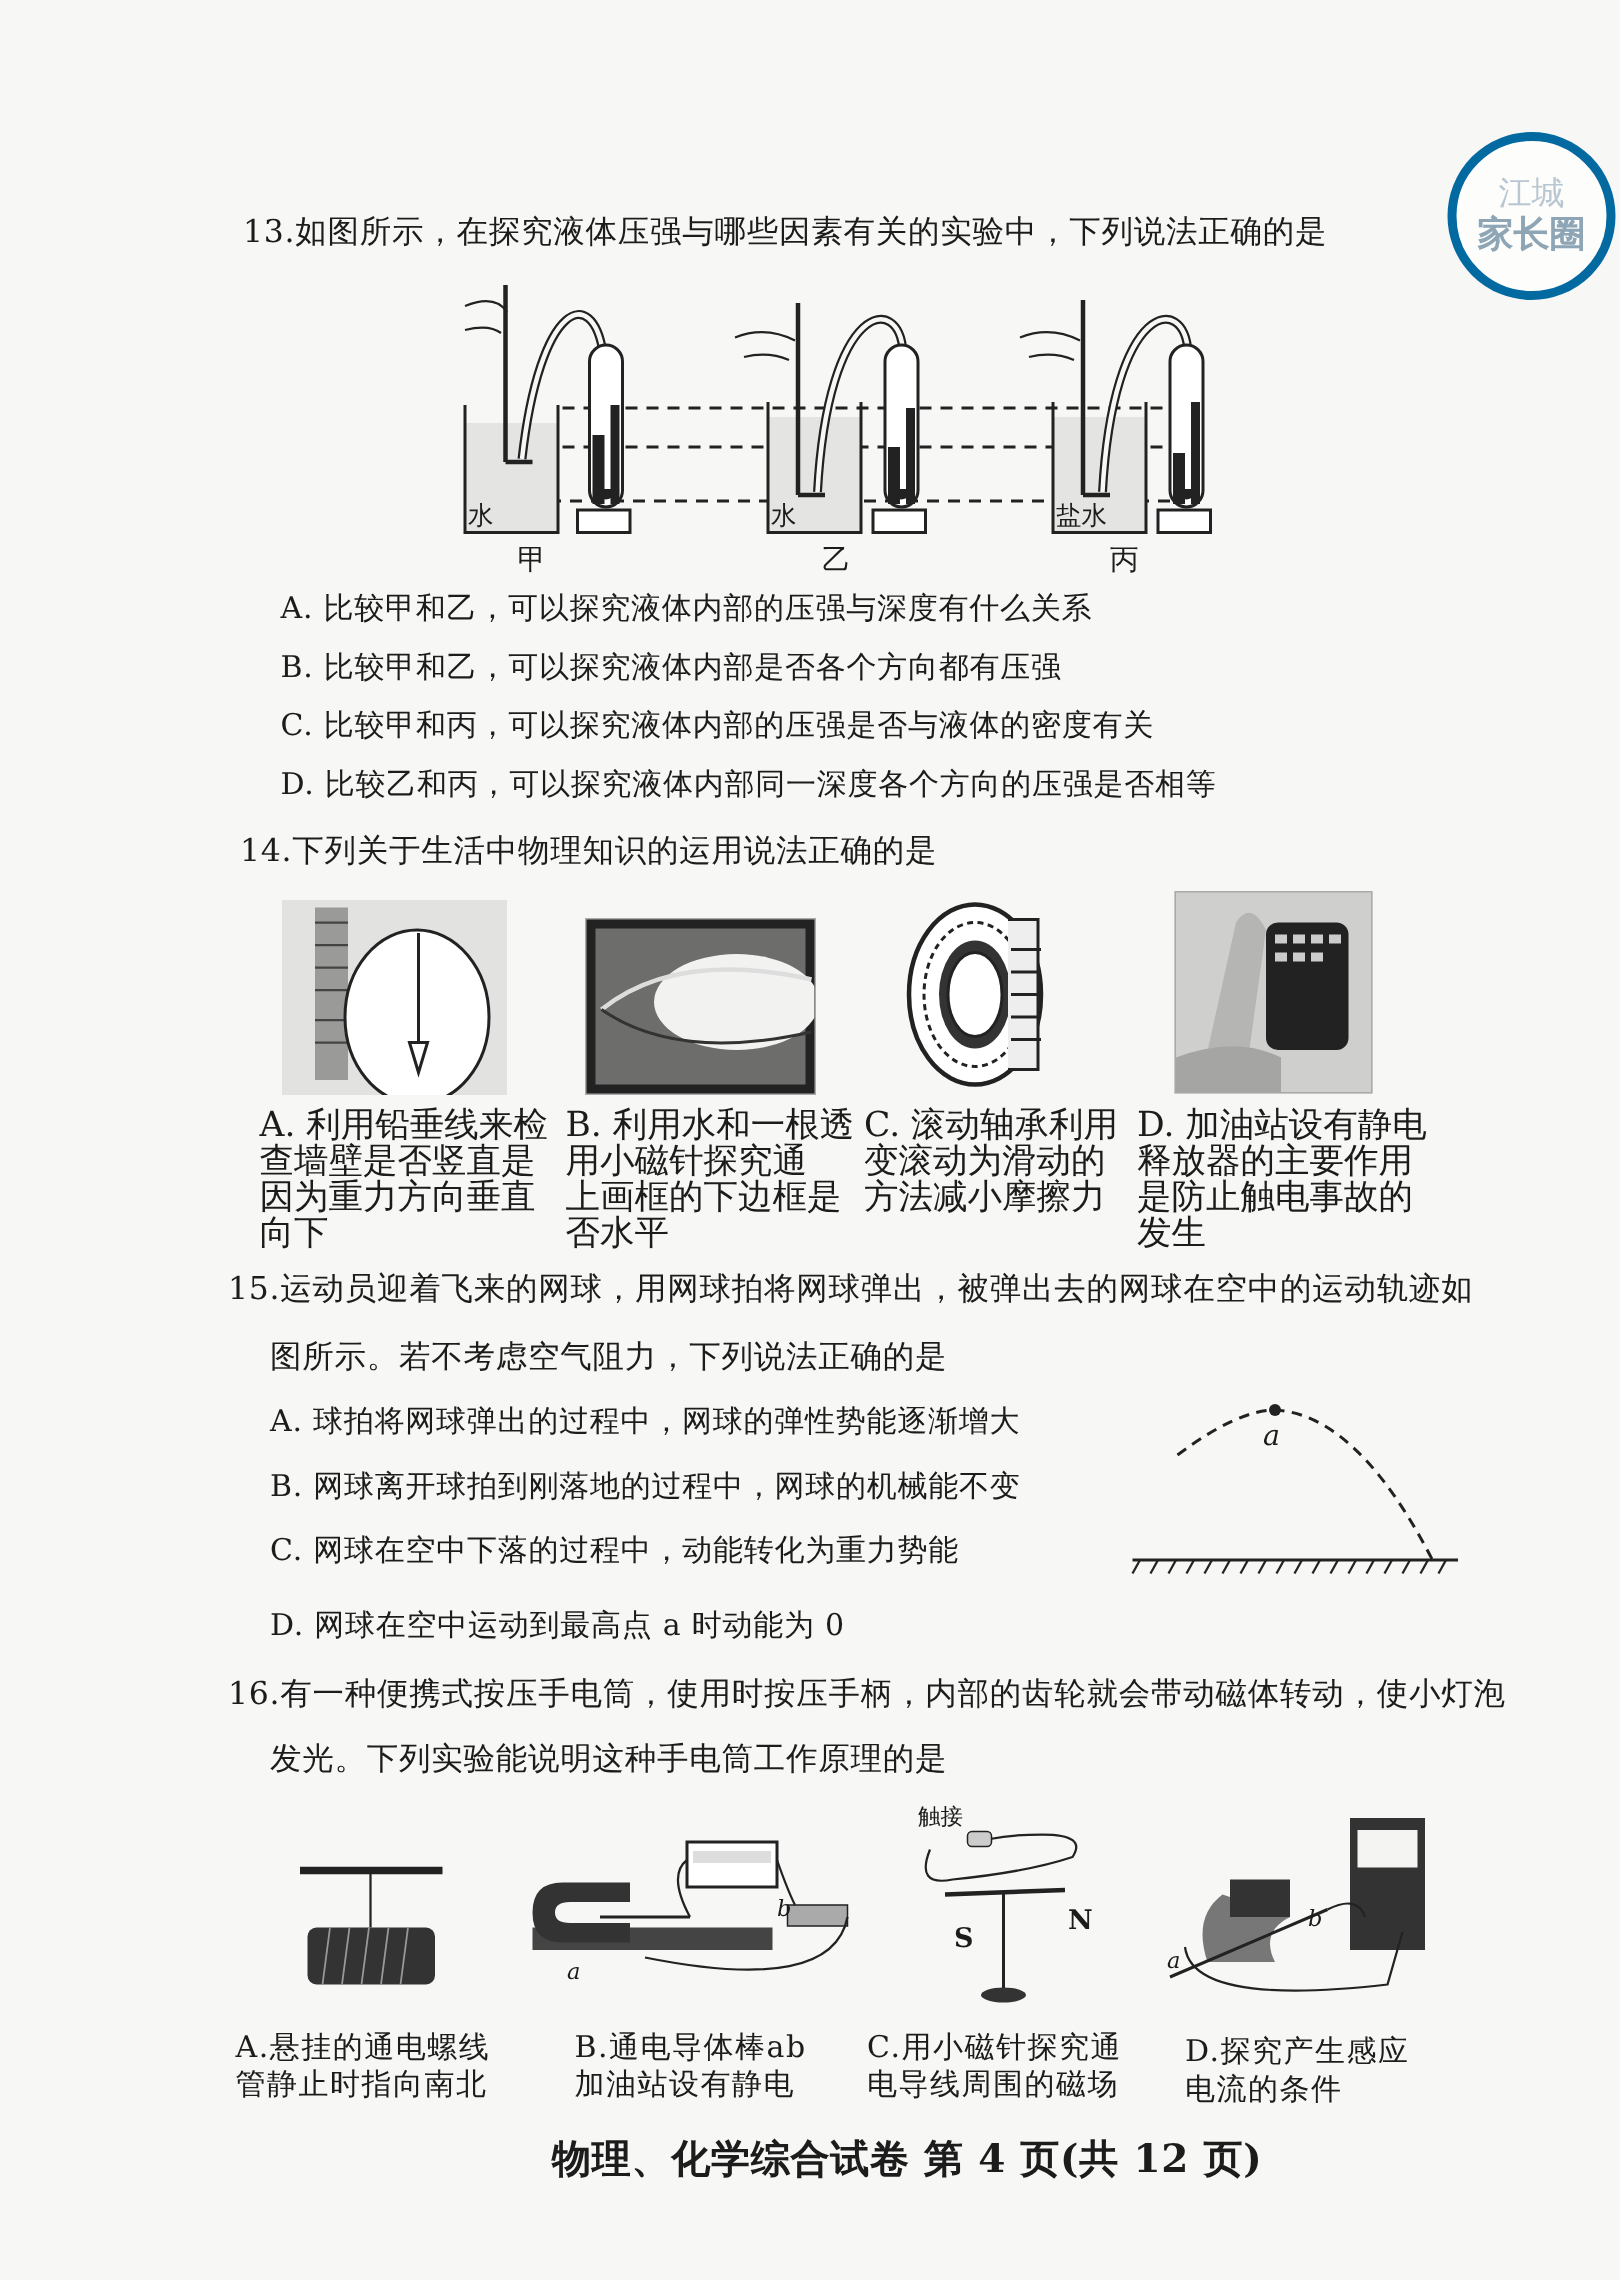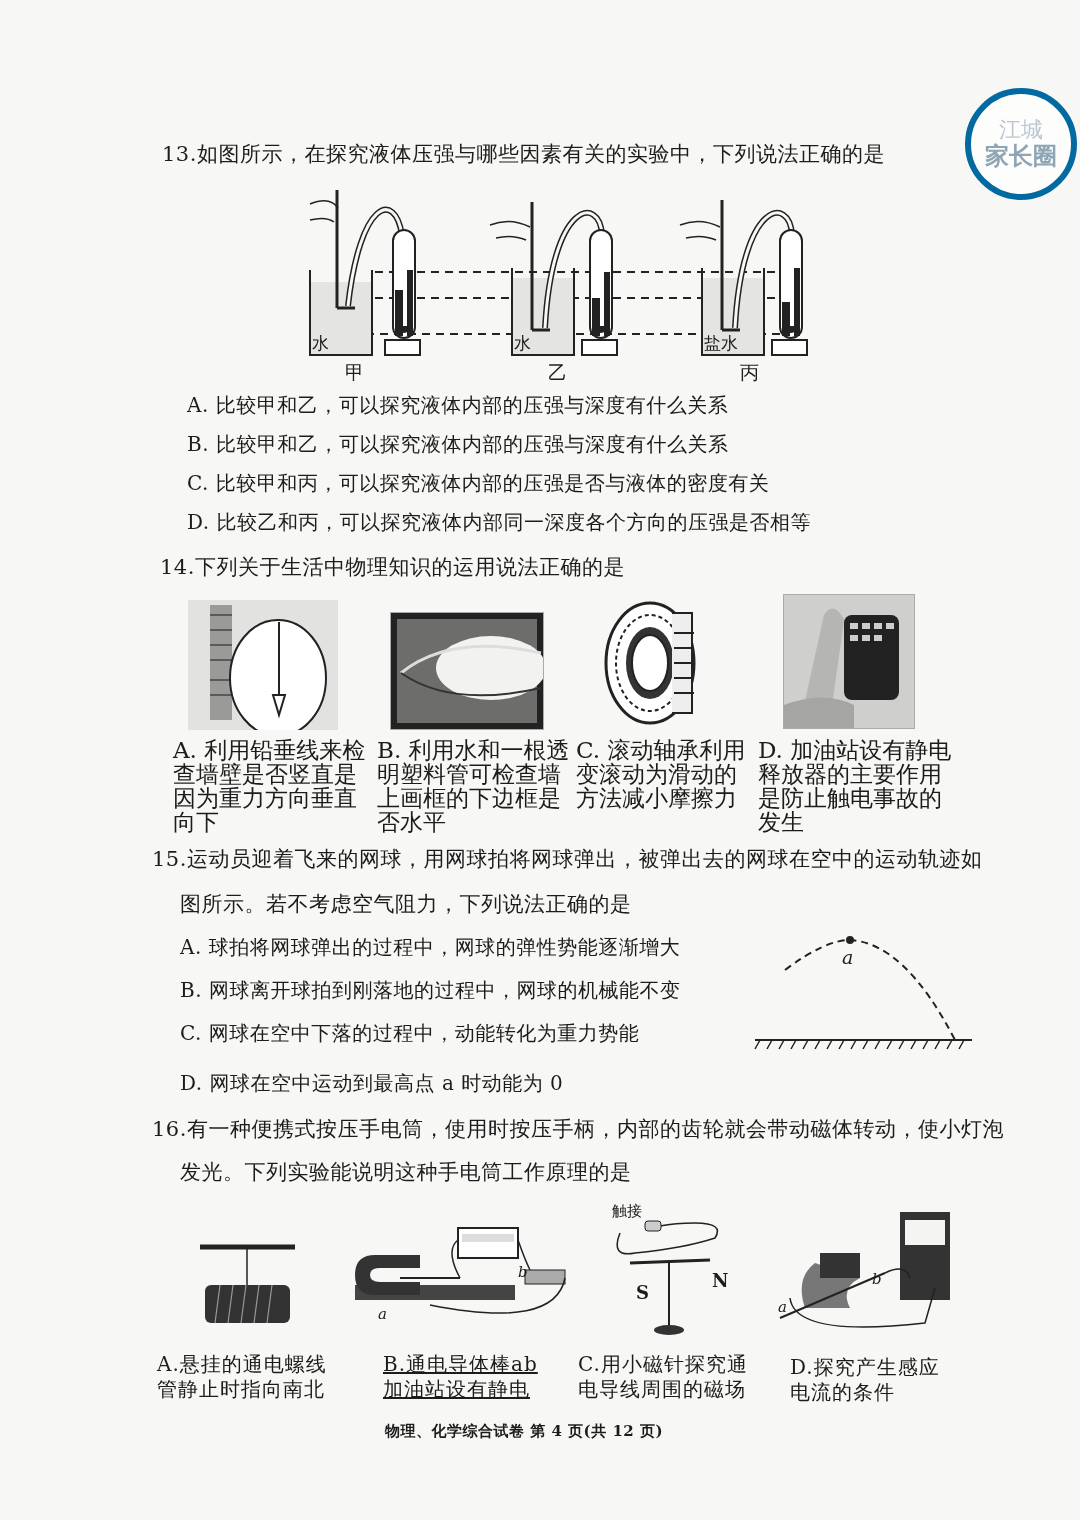--- a/index.html
+++ b/index.html
@@ -16,21 +16,21 @@
   .cap4 { font-size:20px; line-height:25px; letter-spacing:1px; }
   .watermark {
     left:965px; top:88px; width:100px; height:100px; border-radius:50%;
     border:6px solid #0369a1; background:rgba(255,255,255,0.7);
     display:flex; flex-direction:column; align-items:center; justify-content:center;
     font-family:"DejaVu Sans",sans-serif; color:#a9b8c4;
   }
   .watermark .l1 { font-size:22px; line-height:24px; color:#b9c7d2; }
   .watermark .l2 { font-size:24px; line-height:28px; color:#8ea5b5; font-weight:bold; }
   .photo { background:#d8d8d6; border:1px solid #aaa; overflow:hidden; }
-  .footer { font-size:15px; font-weight:bold; white-space:nowrap; letter-spacing:0.5px;margin-left:17px; }
+  .footer { font-size:26px; font-weight:bold; white-space:nowrap; letter-spacing:0.5px; }
   .lbl { font-size:17px; }
 </style>
 </head>
 <body>
 
 <div class="abs watermark">
   <span class="l1">江城</span>
   <span class="l2">家长圈</span>
 </div>
 
@@ -93,21 +93,21 @@
 </svg>
 
 <div class="abs lbl" style="left:312px;top:332px;">水</div>
 <div class="abs lbl" style="left:514px;top:332px;">水</div>
 <div class="abs lbl" style="left:704px;top:332px;">盐水</div>
 <div class="abs" style="left:345px;top:360px;font-size:19px;">甲</div>
 <div class="abs" style="left:548px;top:360px;font-size:19px;">乙</div>
 <div class="abs" style="left:740px;top:360px;font-size:19px;">丙</div>
 
 <div class="abs opt" style="left:187px;top:392px;">A. 比较甲和乙，可以探究液体内部的压强与深度有什么关系</div>
-<div class="abs opt" style="left:187px;top:431px;">B. 比较甲和乙，可以探究液体内部的压强与深度有什么关系</div>
+<div class="abs opt" style="left:187px;top:431px;">B. 比较甲和乙，可以探究液体内部是否各个方向都有压强</div>
 <div class="abs opt" style="left:187px;top:470px;">C. 比较甲和丙，可以探究液体内部的压强是否与液体的密度有关</div>
 <div class="abs opt" style="left:187px;top:509px;">D. 比较乙和丙，可以探究液体内部同一深度各个方向的压强是否相等</div>
 
 <div class="abs qline" style="left:160px;top:553px;">
   <span>14.</span><span>下列关于生活中物理知识的运用说法正确的是</span>
 </div>
 
 <div class="abs photo" style="left:188px;top:600px;width:150px;height:130px;background:#e2e2e0;border:none;">
   <svg width="150" height="130">
     <rect x="22" y="5" width="22" height="115" fill="#9a9a98"></rect>
@@ -166,21 +166,21 @@
 </div>
 
 <div class="abs cap" style="left:173px;top:738px;">
   <div>A. 利用铅垂线来检</div>
   <div>查墙壁是否竖直是</div>
   <div>因为重力方向垂直</div>
   <div>向下</div>
 </div>
 <div class="abs cap" style="left:377px;top:738px;">
   <div>B. 利用水和一根透</div>
-  <div>明塑料管可检查墙</div>
+  <div>用小磁针探究通</div>
   <div>上画框的下边框是</div>
   <div>否水平</div>
 </div>
 <div class="abs cap" style="left:576px;top:738px;">
   <div>C. 滚动轴承利用</div>
   <div>变滚动为滑动的</div>
   <div>方法减小摩擦力</div>
 </div>
 <div class="abs cap" style="left:758px;top:738px;">
   <div>D. 加油站设有静电</div>
@@ -272,21 +272,21 @@
 </svg>
 <div class="abs" style="left:518px;top:1263px;font-size:15px;font-style:italic;">b</div>
 <div class="abs" style="left:378px;top:1305px;font-size:15px;font-style:italic;">a</div>
 <div class="abs" style="left:872px;top:1270px;font-size:15px;font-style:italic;">b</div>
 <div class="abs" style="left:778px;top:1298px;font-size:15px;font-style:italic;">a</div>
 
 <div class="abs cap4" style="left:157px;top:1352px;">
   <div>A.悬挂的通电螺线</div>
   <div>管静止时指向南北</div>
 </div>
-<div class="abs cap4" style="left:383px;top:1352px;text-decoration:underline;">
+<div class="abs cap4" style="left:383px;top:1352px;">
   <div>B.通电导体棒ab</div>
   <div>加油站设有静电</div>
 </div>
 <div class="abs cap4" style="left:578px;top:1352px;">
   <div>C.用小磁针探究通</div>
   <div>电导线周围的磁场</div>
 </div>
 <div class="abs cap4" style="left:790px;top:1355px;">
   <div>D.探究产生感应</div>
   <div>电流的条件</div>

